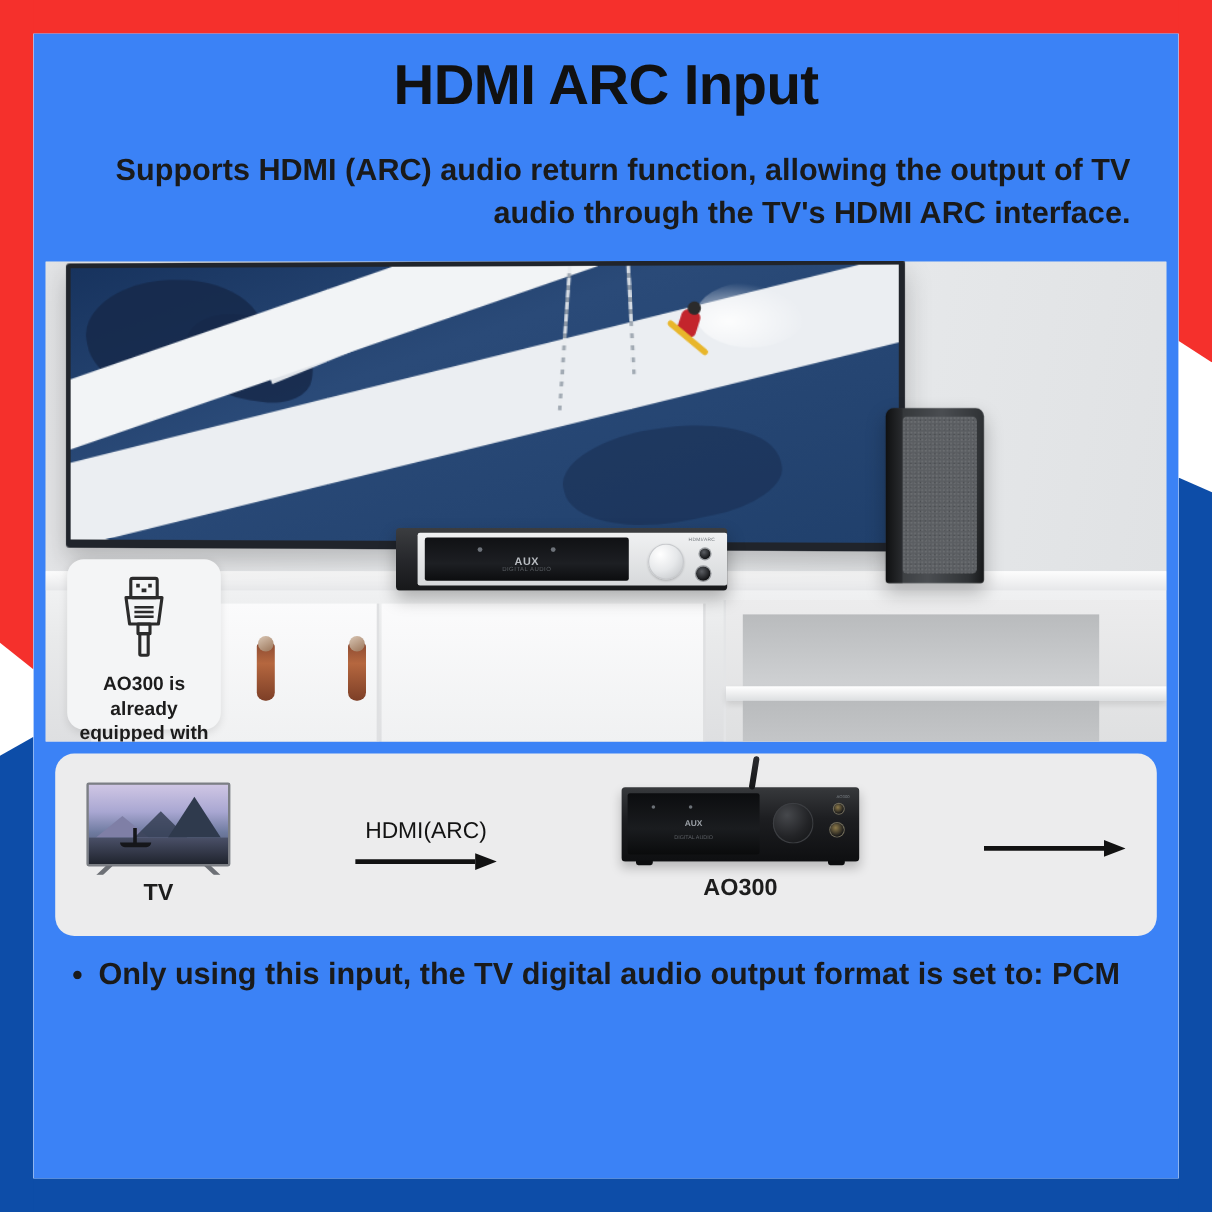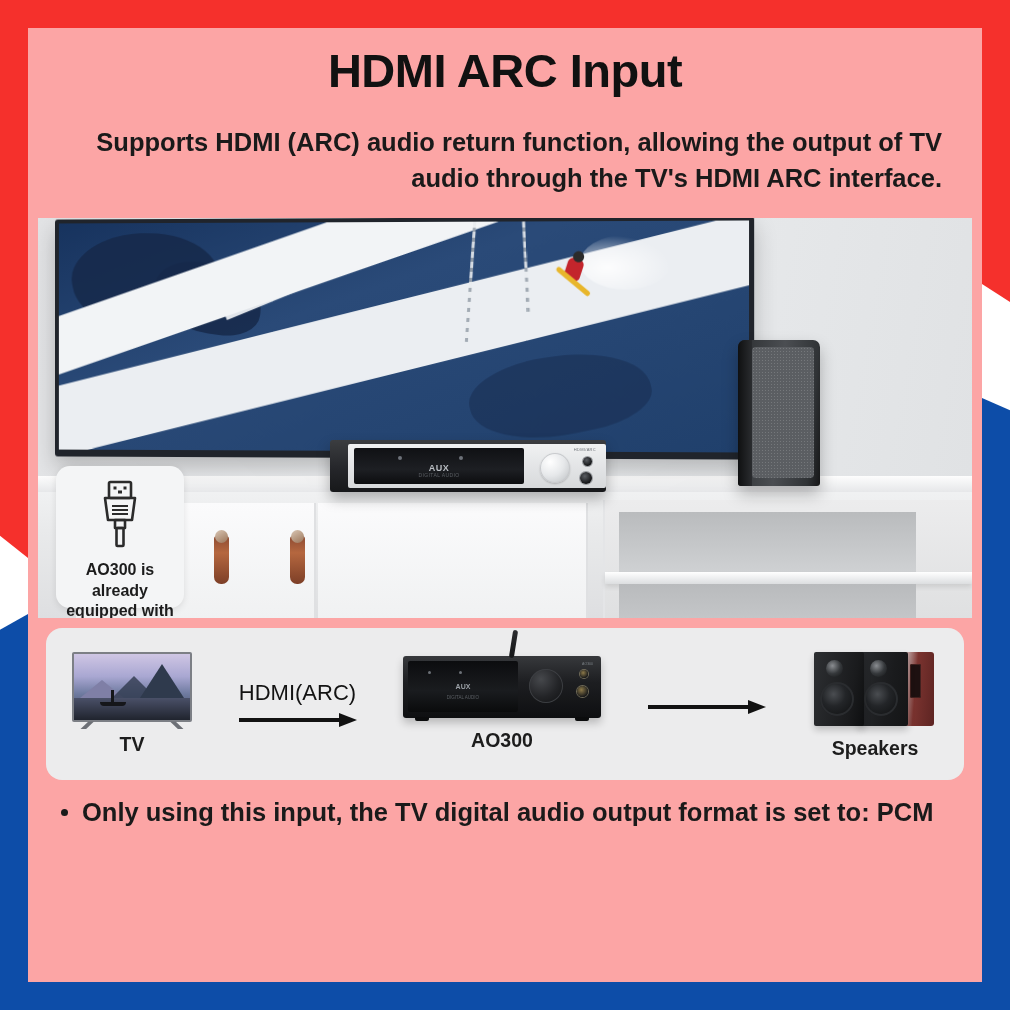--- a/index.html
+++ b/index.html
@@ -36,21 +36,21 @@
   .bar-blue-left   { left: 0;  bottom: 0; width: 28px;  height: 396px; background: var(--blue);
                      clip-path: polygon(0 4%, 100% 0, 100% 100%, 0 100%); }
   .bar-blue-right  { right: 0; bottom: 0; width: 28px;  height: 612px; background: var(--blue);
                      clip-path: polygon(0 0, 100% 2%, 100% 100%, 0 100%); }
 
   
   .card {
     position: absolute;
     left: 28px; top: 28px;
     width: 954px; height: 954px;
-    background: #fca5a5;
+    background: #3b82f6;
     overflow: hidden;
   }
 
   
   .title {
     margin-top: 16px;
     text-align: center;
     font-size: 47px;
     font-weight: 700;
     color: #111111;
@@ -414,21 +414,21 @@
   .ts-woofer {
     position: absolute; left: 6px; top: 30px; width: 34px; height: 34px;
     border-radius: 50%;
     background: radial-gradient(circle at 40% 36%, #4a4d51 0%, #232528 40%, #0c0d0e 100%);
     box-shadow: inset 0 0 0 2px #2a2c2f;
   }
 
   
   .arrow-wrap { display: flex; flex-direction: column; align-items: center; }
   .arrow-label {
-    font-size: 22px; color: #131313; margin-bottom: 6px; white-space: nowrap;
+    font-size: 19px; color: #131313; margin-bottom: 6px; white-space: nowrap;
   }
   .arrow-line { display: block; }
 
   
   .bullets {
     margin: 14px 22px 0 28px;
     list-style: none;
   }
   .bullets li {
     position: relative;
@@ -579,36 +579,20 @@
       </div>
 
       <div class="arrow-wrap">
         <div class="arrow-label"></div>
         <svg class="arrow-line" width="118" height="16" viewBox="0 0 118 16">
           <line x1="0" y1="8" x2="100" y2="8" stroke="#121212" stroke-width="4"></line>
           <polygon points="100,1 118,8 100,15" fill="#121212"></polygon>
         </svg>
       </div>
 
-      <div class="node">
-        <div class="thumb-speakers">
-          <div class="ts-wood">
-            <div class="ts-port"></div>
-          </div>
-          <div class="ts-unit right">
-            <div class="ts-tweeter"></div>
-            <div class="ts-woofer"></div>
-          </div>
-          <div class="ts-unit left">
-            <div class="ts-tweeter"></div>
-            <div class="ts-woofer"></div>
-          </div>
-        </div>
-        <div class="node-label">Speakers</div>
-      </div>
     </div>
 
     <ul class="bullets">
       <li>Only using this input, the TV digital audio output format is set to: PCM</li>
     </ul>
 
   </div>
 </div>
 
 </body></html>

